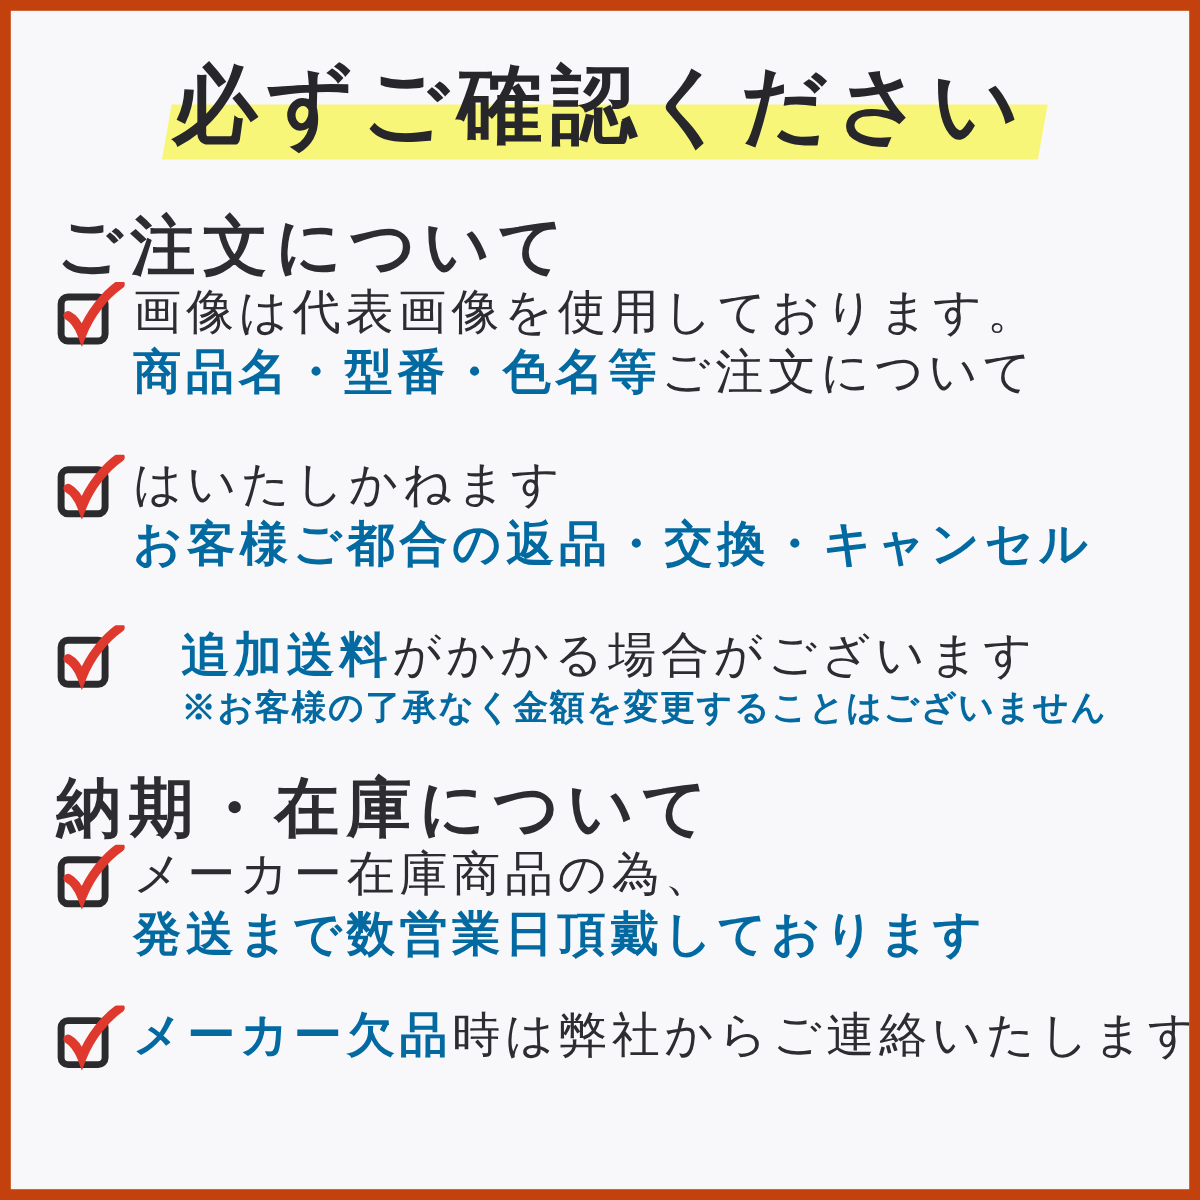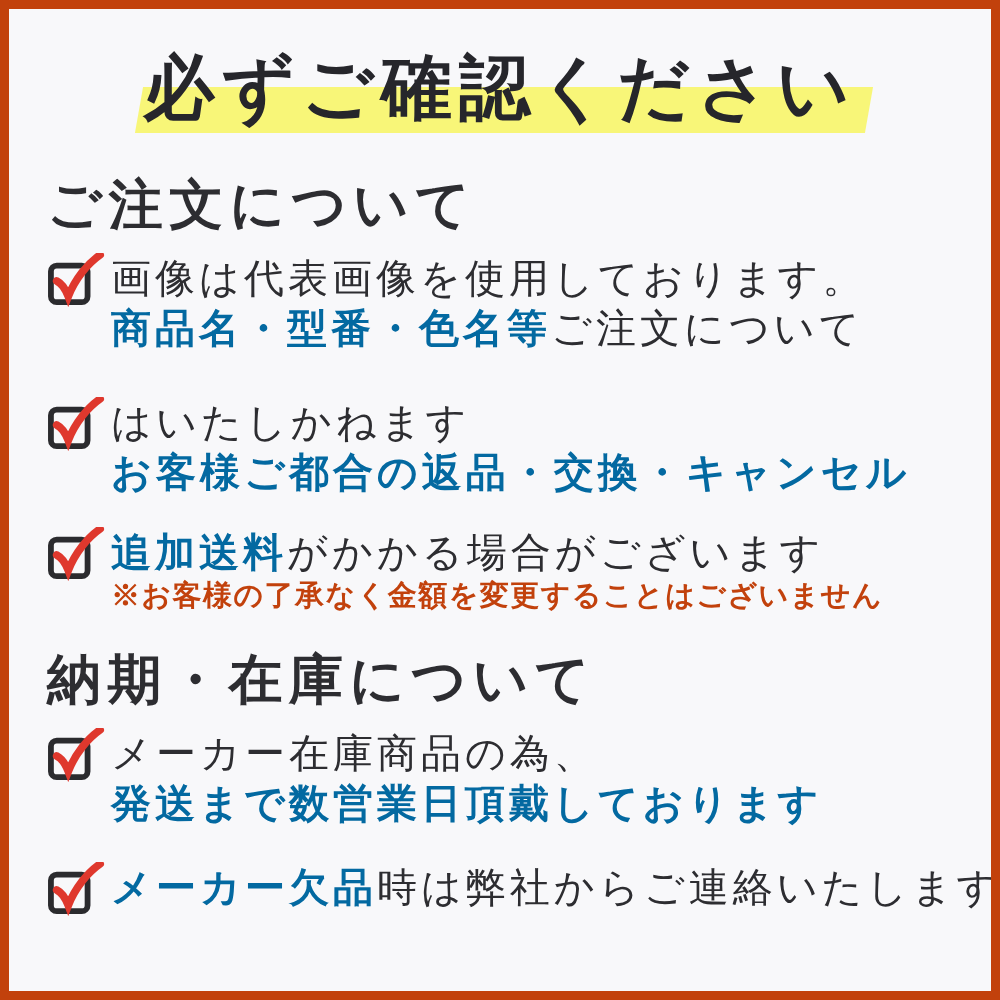--- a/index.html
+++ b/index.html
@@ -26,37 +26,37 @@
   }
   
   .section-heading{
     margin:40px 0 0 38px;
     font-size:54px;font-weight:600;letter-spacing:0.12em;
     line-height:1.15;color:#2d2d31;white-space:nowrap;
   }
   .section-heading.second{margin-top:34px;}
   
   .item{display:flex;align-items:flex-start;margin-left:38px;}
-  .mt-a{margin-top:18px;}
+  .mt-a{}
   .mt-b{margin-top:44px;}
-  .mt-c{margin-top:30px;}
+  .mt-c{margin-top:42px;gap:40px;}
   .mt-d{margin-top:34px;}
   .check-icon{flex:0 0 auto;width:58px;height:54px;margin-top:0;}
   .check-icon svg{display:block;width:58px;height:54px;}
   .item-text{
     margin-left:6px;
     font-size:40px;letter-spacing:0.1em;line-height:1.25;
     color:#2d2d31;white-space:nowrap;
   }
   .item-text p{margin:0;}
   .red{color:#0369a1;font-weight:600;}
   .note{
     margin:10px 0 0 8px;
     font-size:29px;letter-spacing:0.05em;
-    color:#c2410c;font-weight:600;white-space:nowrap;
+    color:#0369a1;font-weight:600;white-space:nowrap;
   }
 </style>
 </head>
 <body>
 
 <div class="poster">
 
   <div class="title-wrap">
     <span class="title-hl"></span>
     <h1 class="title-text">必ずご確認ください</h1>

